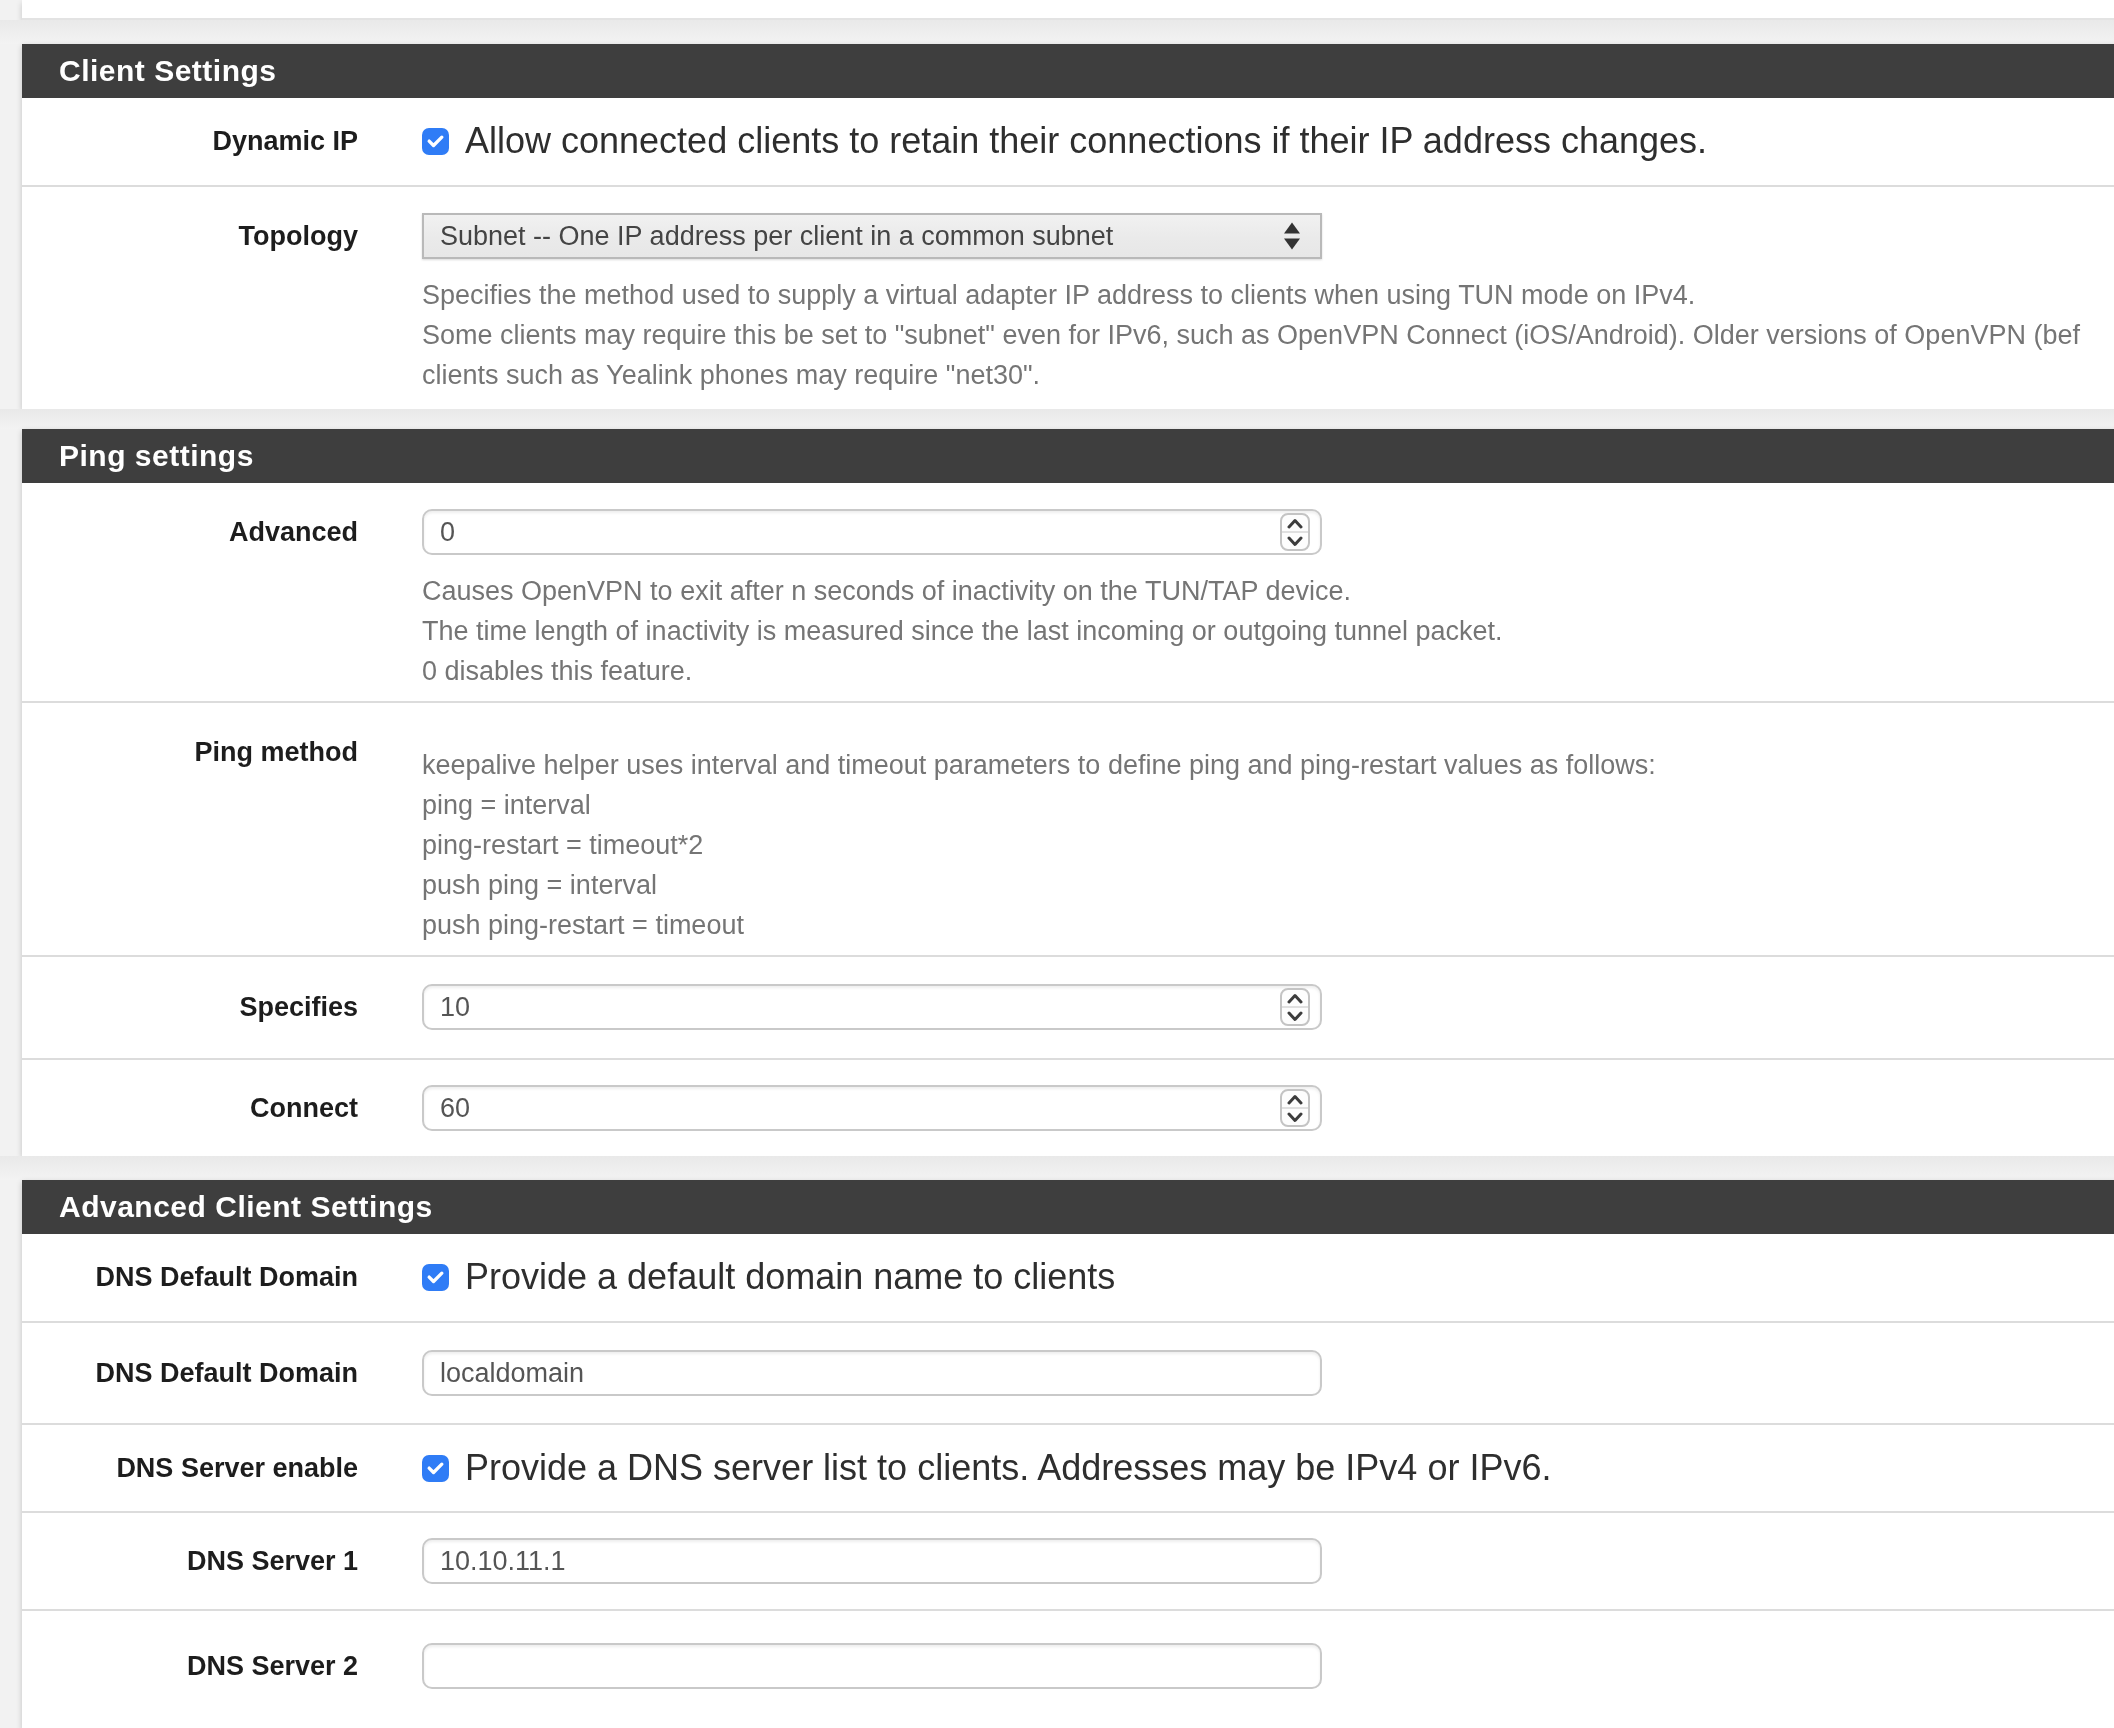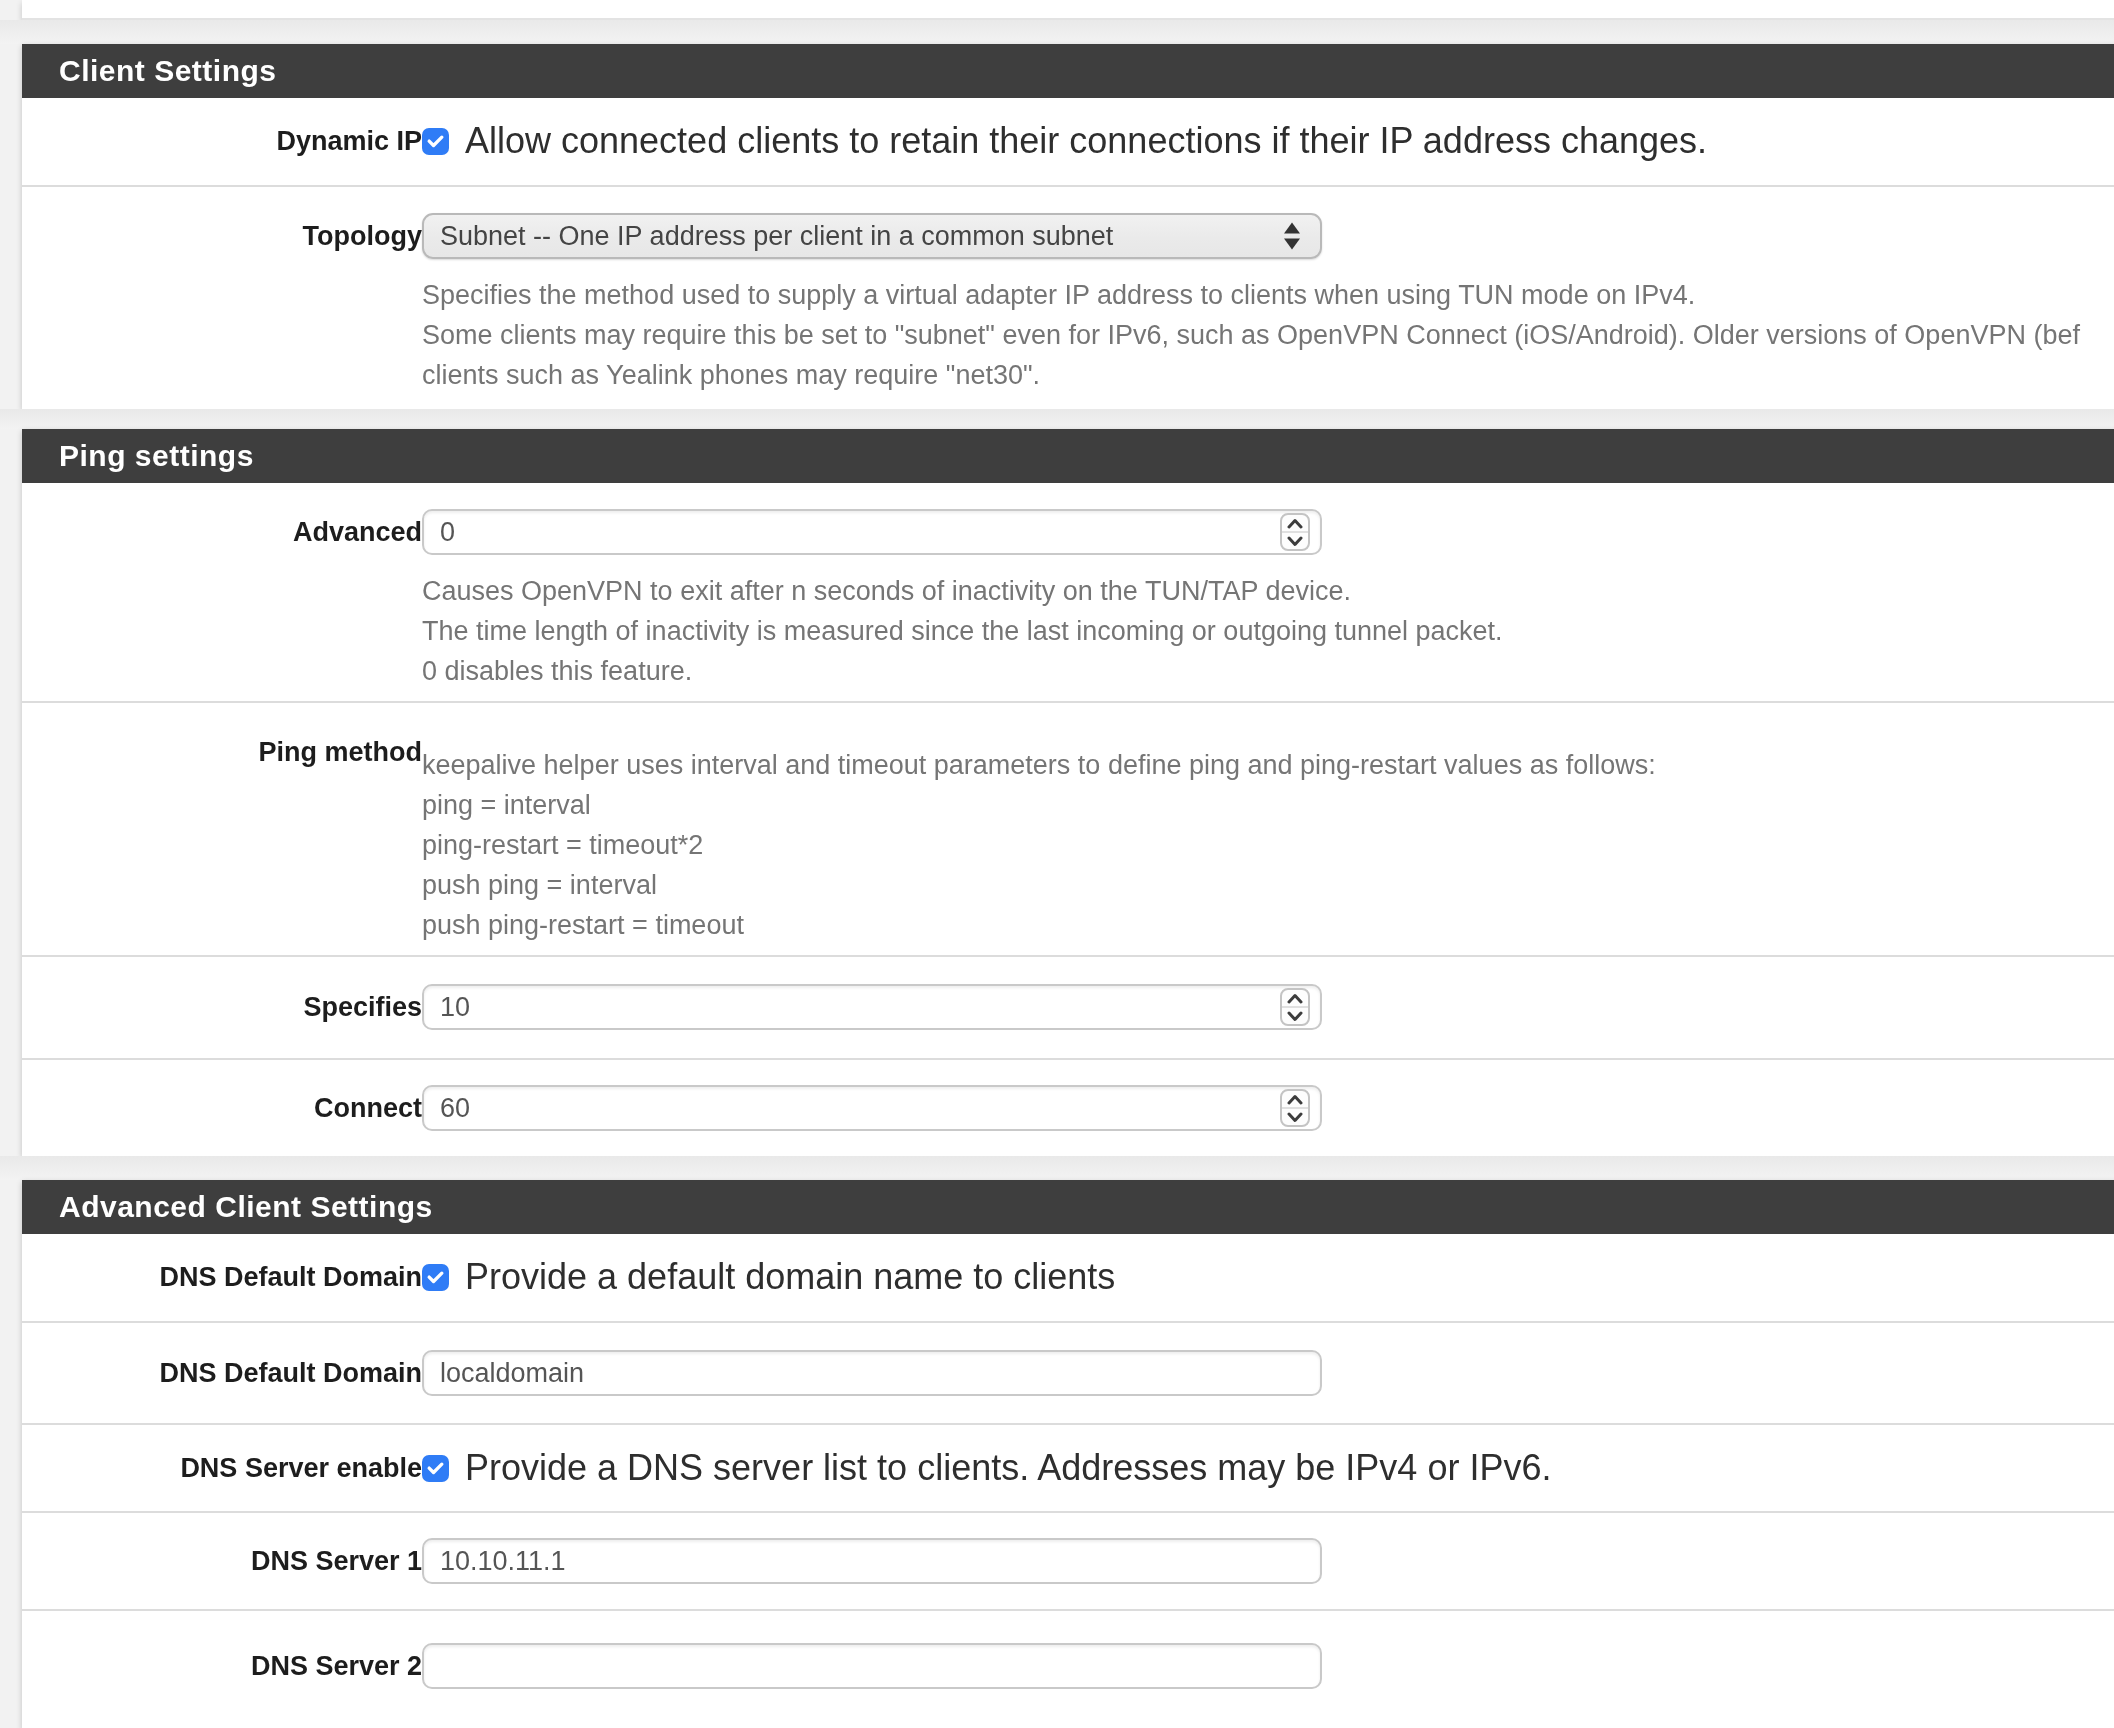--- a/index.html
+++ b/index.html
@@ -29,21 +29,21 @@
     color: #ffffff;
     display: flex; align-items: center;
     padding-left: 37px;
     font-size: 30px; font-weight: bold;
     letter-spacing: 0.5px;
   }
   .form-row { display: flex; }
   .form-row + .form-row { border-top: 2px solid #dcdcdc; }
   .col-label {
     flex: 0 0 400px; width: 400px; box-sizing: border-box;
-    text-align: right; 
+    text-align: right; padding-right: 64px;
     font-size: 27px; font-weight: bold; color: #1d1d1d;
     line-height: 46px;
   }
   .row-check .col-label { line-height: 30px; }
   .col-content { flex: 1 1 auto; min-width: 0; }
 
   
   .r-dynamic    { padding: 28px 0 29px; }
   .r-topology   { padding: 26px 0 14px; }
   .r-inactive   { padding: 26px 0 10px; }
@@ -88,21 +88,21 @@
     display: flex; flex-direction: column;
     cursor: pointer;
   }
   .stepper .half { flex: 1 1 50%; display: flex; align-items: center; justify-content: center; }
   .stepper .half + .half { border-top: 2px solid #e0e0e0; }
   .stepper svg { width: 16px; height: 11px; }
 
   
   .fake-select {
     width: 900px; height: 46px; box-sizing: border-box;
-    border: 2px solid #b9b9b9; border-radius: 11px;
+    border: 2px solid #b9b9b9; border-radius: 0;
     background: linear-gradient(180deg, #f1f1f1, #eaeaea 55%, #e7e7e7);
     box-shadow: 0 1px 2px rgba(0,0,0,0.15);
     display: flex; align-items: center;
     padding: 0 64px 0 16px;
     font-size: 27px; color: #444444;
     position: relative; cursor: pointer;
     white-space: nowrap; overflow: hidden;
   }
   .select-arrows {
     position: absolute; right: 20px; top: 50%; transform: translateY(-50%);

